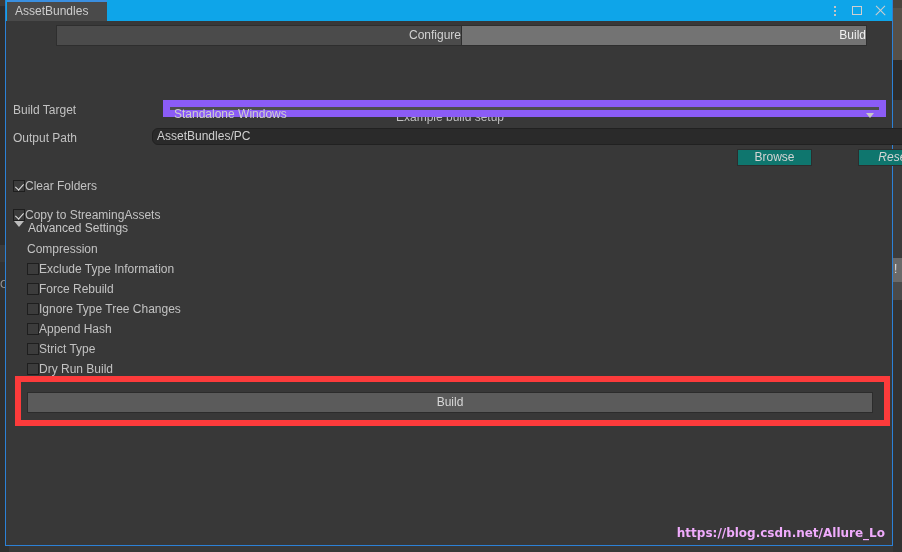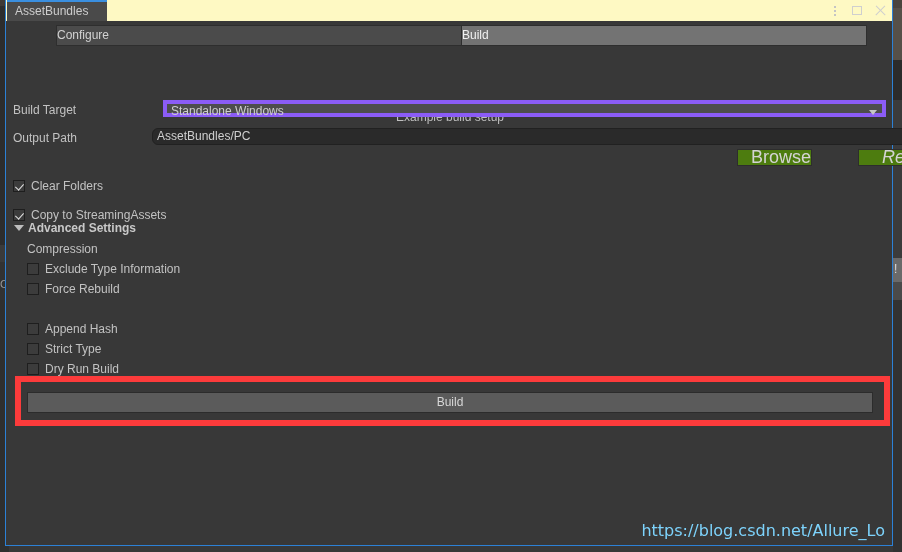--- a/index.html
+++ b/index.html
@@ -73,21 +73,21 @@
     border: 1px solid #2c81d6;
     border-top: none;
     box-sizing: border-box;
     background: #393939;
   }
 
   
   #titlebar {
     position: relative;
     height: 21px;
-    background: #fef9c3;
+    background: #0ea5e9;
   }
   #tab-assetbundles {
     position: absolute;
     left: 1px; top: 0;
     width: 100px;
     height: 21px;
     background: #4a4a4a;
     border-top: 2px solid #3a8fe0;
     box-sizing: border-box;
     color: #cdcdcd;
@@ -153,21 +153,21 @@
   }
   .ttab {
     flex: 1 1 0;
     height: 21px;
     background: #4b4b4b;
     border: 1px solid #2e2e2e;
     box-sizing: border-box;
     color: #d2d2d2;
     font-size: 12px;
     line-height: 19px;
-    text-align: left;
+    text-align: right;
     margin-right: -1px;
   }
   .ttab.selected {
     background: #737373;
     color: #f0f0f0;
   }
 
   #subtitle {
     position: absolute;
     left: 0; top: 53px;
@@ -182,21 +182,21 @@
   .field-label {
     position: absolute;
     left: 7px;
     font-size: 12px;
     color: #c2c2c2;
   }
   .dropdown {
     position: absolute;
     height: 17px;
     background: #4d4d4d;
-    border: 4px solid #8b5cf6;
+    border: 7px solid #8b5cf6;
     box-sizing: border-box;
     color: #cfcfcf;
     font-size: 12px;
     line-height: 15px;
     padding-left: 4px;
   }
   .dropdown .caret {
     position: absolute;
     right: 5px; top: 6px;
     width: 0; height: 0;
@@ -211,27 +211,27 @@
     border: 1px solid #212121;
     box-sizing: border-box;
     color: #cfcfcf;
     font-size: 12px;
     line-height: 15px;
     padding-left: 4px;
   }
   .btn {
     position: absolute;
     height: 17px;
-    background: #4d7c0f;
+    background: #0f766e;
     border: 1px solid #2d2d2d;
     box-sizing: border-box;
     color: #d4d4d4;
-    font-size: 18px;
+    font-size: 12px;
     line-height: 15px;
-    text-align: right;
+    text-align: center;
   }
 
   
   .cbrow {
     position: absolute;
     display: flex;
     align-items: center;
     height: 16px;
   }
   .cbox {
@@ -245,33 +245,31 @@
   .cbox.checked::after {
     content: "";
     position: absolute;
     left: 3px; top: 1px;
     width: 4px; height: 7px;
     border: solid #e0e0e0;
     border-width: 0 1.8px 1.8px 0;
     transform: rotate(42deg);
   }
   .cblabel {
-    margin-left: 6px;
     font-size: 12px;
     color: #c2c2c2;
     white-space: nowrap;
   }
 
   
   #foldout {
     position: absolute;
     left: 8px; top: 200px;
     display: flex;
-    align-items: center;
-    font-weight: bold;
+    align-items: flex-start;
   }
   .foldout-arrow {
     width: 0; height: 0;
     border-left: 5px solid transparent;
     border-right: 5px solid transparent;
     border-top: 6px solid #bdbdbd;
     margin-right: 4px;
   }
   #foldout .flabel {
     font-size: 12px;
@@ -299,23 +297,24 @@
     height: 50px;
     border: 6px solid #fc3b3b;
     box-sizing: border-box;
     pointer-events: none;
   }
 
   
   #watermark {
     position: absolute;
     right: 7px; bottom: 5px;
-    font-size: 16px;
-    color: #7dd3fc;
+    font-size: 12px;
+    color: #f0abfc;
     font-family: "DejaVu Sans", sans-serif;
+    font-weight: bold;
   }
 </style>
 </head>
 <body>
 
 <div id="screen">
 
   <div class="bg-sliver bg-left">
     <span class="bg-left-glyph">C</span>
   </div>
@@ -377,20 +376,24 @@
       <div class="field-label" style="left:21px; top:221px">Compression</div>
 
       <div class="cbrow" style="left:21px; top:240px">
         <span class="cbox"></span>
         <span class="cblabel">Exclude Type Information</span>
       </div>
       <div class="cbrow" style="left:21px; top:260px">
         <span class="cbox"></span>
         <span class="cblabel">Force Rebuild</span>
       </div>
+      <div class="cbrow" style="left:21px; top:280px">
+        <span class="cbox"></span>
+        <span class="cblabel">Ignore Type Tree Changes</span>
+      </div>
       <div class="cbrow" style="left:21px; top:300px">
         <span class="cbox"></span>
         <span class="cblabel">Append Hash</span>
       </div>
       <div class="cbrow" style="left:21px; top:320px">
         <span class="cbox"></span>
         <span class="cblabel">Strict Type</span>
       </div>
       <div class="cbrow" style="left:21px; top:340px">
         <span class="cbox"></span>

